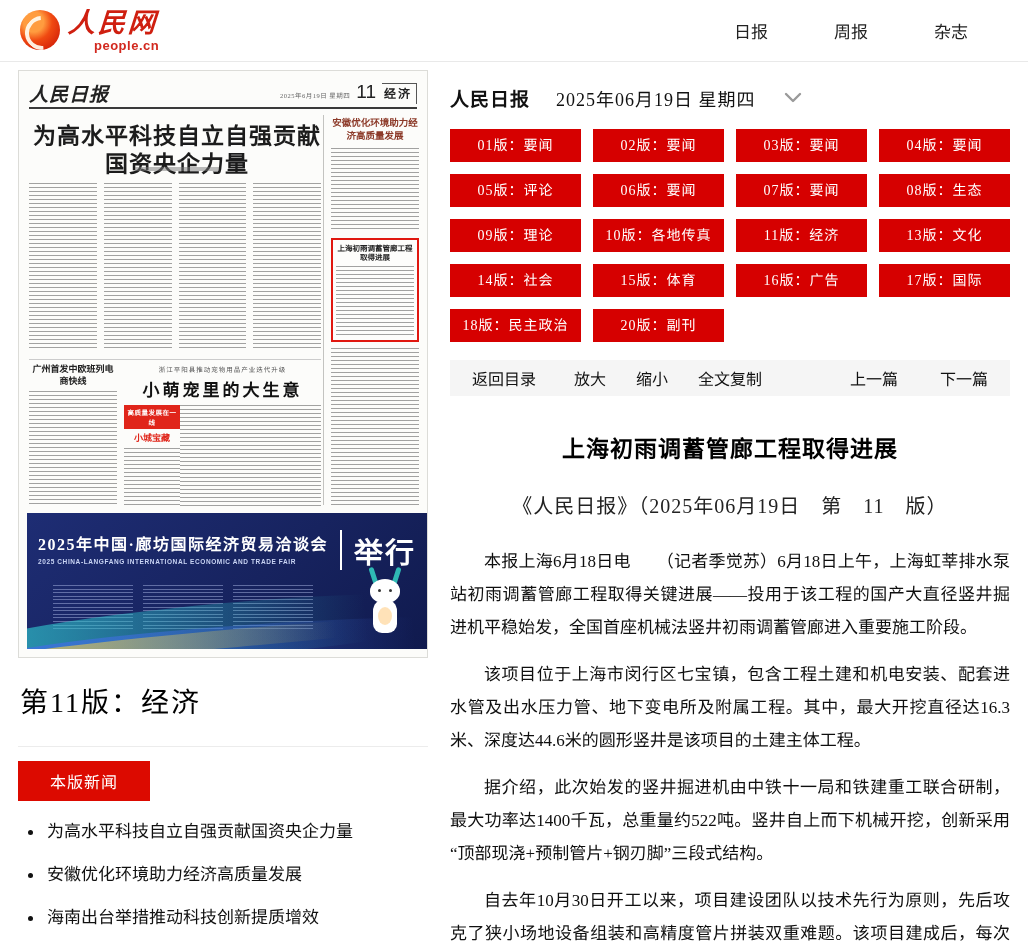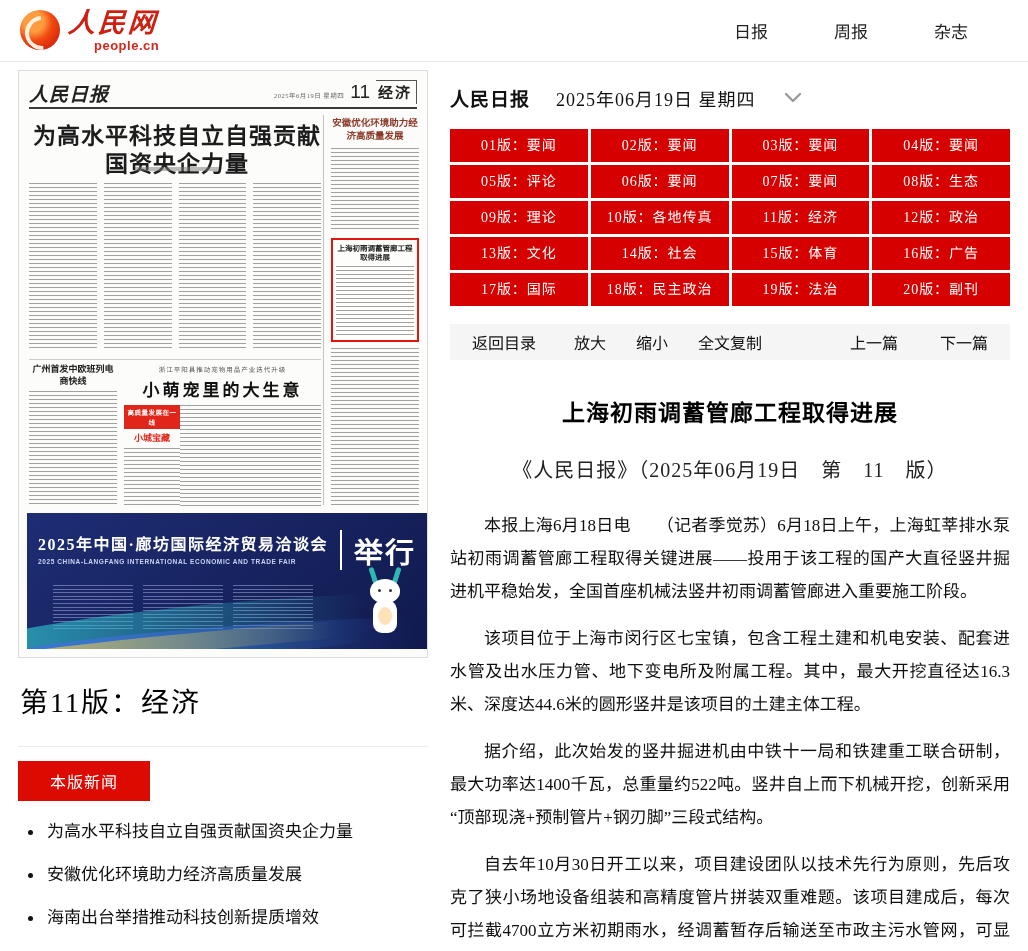--- a/index.html
+++ b/index.html
@@ -32,21 +32,21 @@
 
   
   .paper-preview{ position:relative; width:410px; height:588px; border:1px solid #dcdcd8;
                   background:#fcfcfa; cursor:pointer; overflow:hidden;}
   .np-head{ position:absolute; top:6px; left:10px; right:10px; height:32px;
             border-bottom:2px solid #3a3a3a; display:flex; align-items:center;}
   .np-masthead{ font-size:19px; font-weight:bold; font-style:italic; color:#222; letter-spacing:1px;}
   .np-head-right{ margin-left:auto; display:flex; align-items:baseline; gap:6px;}
   .np-date{ font-size:6.5px; color:#666; letter-spacing:.5px;}
   .np-pageno{ font-size:19px; color:#222; font-family:"Liberation Sans",sans-serif;}
-  .np-section{ font-size:15px; font-weight:bold; color:#222; letter-spacing:2px;
+  .np-section{ font-size:12px; font-weight:bold; color:#222; letter-spacing:2px;
                border-right:1.5px solid #555; border-top:1.5px solid #555; padding:0 4px 2px 2px;}
   .np-main-headline{ position:absolute; top:52px; left:12px; width:292px; text-align:center;
                      font-size:23px; font-weight:bold; color:#1c1c1c; letter-spacing:1px; line-height:1.2;}
   .np-byline{ position:absolute; top:96px; left:116px; width:84px; height:4px;
               background:rgba(120,120,120,.5);}
   .np-cols{ position:absolute; top:112px; left:10px; width:292px; height:166px;
             display:flex; gap:7px;}
   .np-cols .ft{ flex:1;}
   .np-mid{ position:absolute; top:288px; left:10px; width:292px; height:148px;
            border-top:1px solid #ccc; padding-top:4px; display:flex; gap:7px;}
@@ -114,21 +114,21 @@
   .news-bullet{ width:5px; height:5px; border-radius:50%; background:#111; margin:9px 0 0 10px; flex:0 0 5px;}
   .news-title{ font-size:17px; color:#111; line-height:1.35;}
 
   
   .paper-meta{ margin-top:14px; display:flex; align-items:center; gap:26px;}
   .pm-name{ font-size:19px; font-weight:bold; color:#111; letter-spacing:1px;}
   .pm-date{ font-size:18px; color:#111; letter-spacing:1px;}
   .pm-chevron{ cursor:pointer; display:flex; align-items:center; margin-left:2px;}
 
   .pages-grid{ margin-top:18px; display:grid; grid-template-columns:repeat(4,1fr);
-               gap:3px;}
+               gap:12px;}
   .page-cell{ background:#d60000; color:#fff; font-size:14px; text-align:center;
               height:33px; line-height:33px; cursor:pointer; letter-spacing:1px;}
 
   .toolbar{ margin-top:18px; height:36px; background:#f5f5f5; display:flex; align-items:center;
             padding:0 22px; font-size:16px; color:#111;}
   .toolbar .tb{ cursor:pointer;}
   .tb-back{ margin-right:38px;}
   .tb-zoomin{ margin-right:30px;}
   .tb-zoomout{ margin-right:30px;}
   .tb-copy{ margin-right:auto;}
@@ -284,28 +284,26 @@
       <div class="page-cell">02版：要闻</div>
       <div class="page-cell">03版：要闻</div>
       <div class="page-cell">04版：要闻</div>
       <div class="page-cell">05版：评论</div>
       <div class="page-cell">06版：要闻</div>
       <div class="page-cell">07版：要闻</div>
       <div class="page-cell">08版：生态</div>
       <div class="page-cell">09版：理论</div>
       <div class="page-cell">10版：各地传真</div>
       <div class="page-cell">11版：经济</div>
-      <div class="page-cell">12版：政治</div>
       <div class="page-cell">13版：文化</div>
       <div class="page-cell">14版：社会</div>
       <div class="page-cell">15版：体育</div>
       <div class="page-cell">16版：广告</div>
       <div class="page-cell">17版：国际</div>
       <div class="page-cell">18版：民主政治</div>
-      <div class="page-cell">19版：法治</div>
       <div class="page-cell">20版：副刊</div>
     </div>
 
     <div class="toolbar">
       <span class="tb tb-back">返回目录</span>
       <span class="tb tb-zoomin">放大</span>
       <span class="tb tb-zoomout">缩小</span>
       <span class="tb tb-copy">全文复制</span>
       <span class="tb tb-prev">上一篇</span>
       <span class="tb">下一篇</span>

